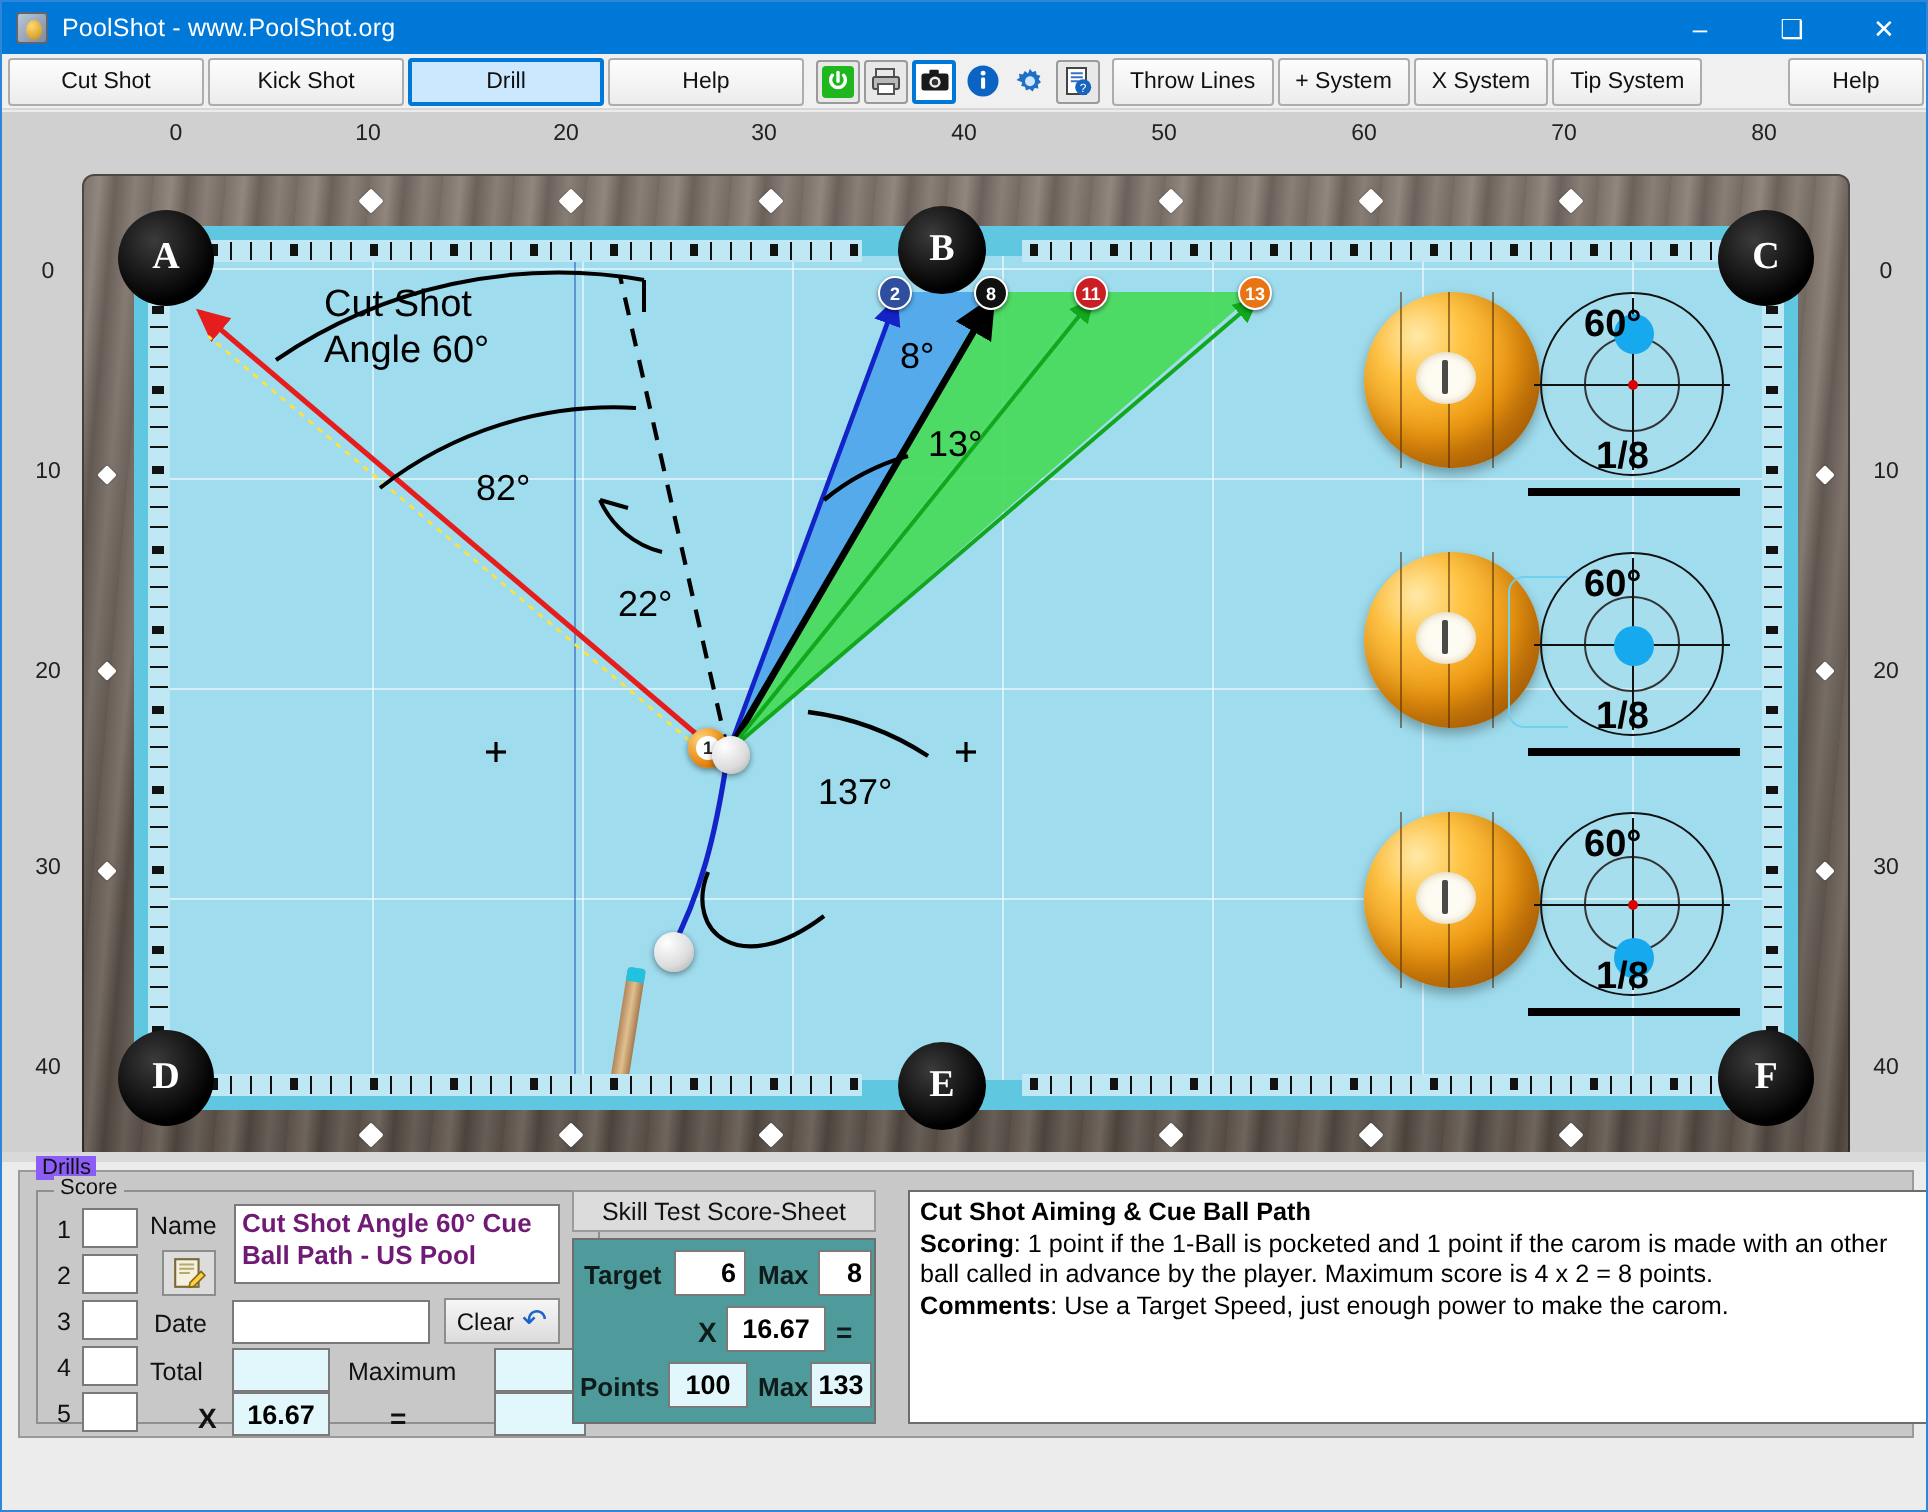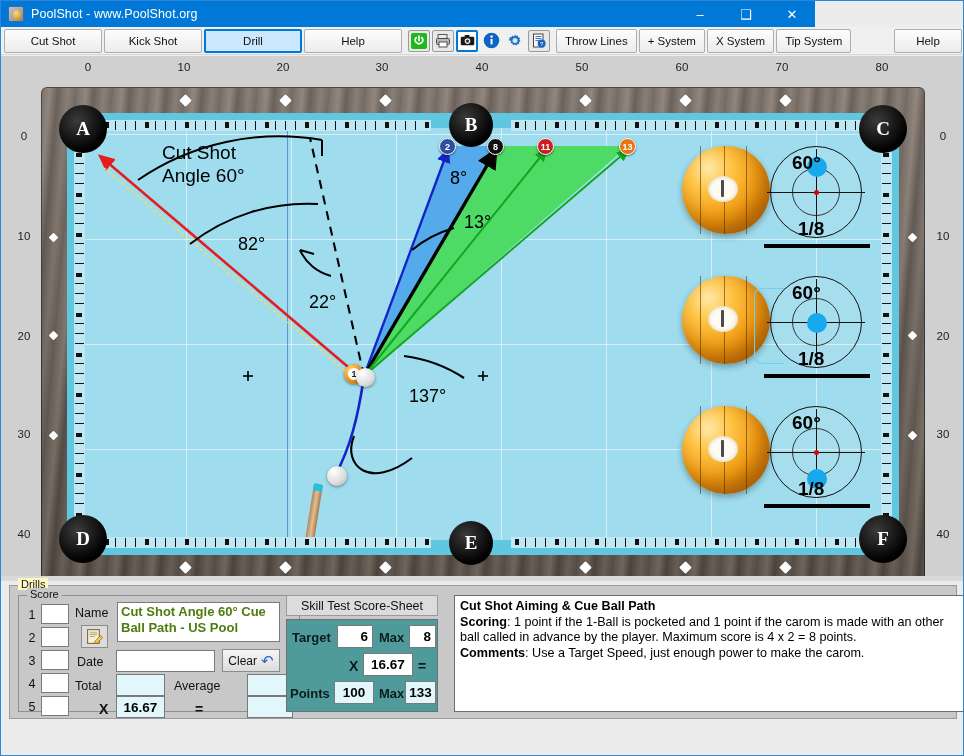--- a/index.html
+++ b/index.html
@@ -14,21 +14,21 @@
   #app {
     position: relative;
     width: 964px; height: 756px;
     background: #ececed;
     border: 1px solid #2e86d8;
     overflow: hidden;
   }
 
   
   #titlebar {
-    position: absolute; left: 0; top: 0; width: 814px; height: 26px;
+    position: absolute; left: 0; top: 0; width: 964px; height: 26px;
     background: #0078d7;
     display: flex; align-items: center;
   }
   #titlebar .appicon {
     width: 16px; height: 16px; margin-left: 7px; margin-right: 7px;
     background: linear-gradient(135deg,#b9c6d6,#7e8b9c);
     border: 1px solid #5a6676; border-radius: 2px;
     position: relative; flex: none;
   }
   #titlebar .appicon::after{
@@ -216,33 +216,33 @@
     background:#ececed;
   }
   .groupbox {
     position:absolute; border:1px solid #9a9a9a; background:#c8c8c8;
   }
   .groupbox > .gtitle {
     position:absolute; top:-8px; left:8px; background:#c8c8c8; padding:0 3px;
     font-size:11px; color:#111;
   }
   #drills-box { left:8px; top:4px; width:948px; height:134px; background:#c8c8c8; }
-  #drills-box > .gtitle { background:#fef9c3; }
+  #drills-box > .gtitle { background:#8b5cf6; }
   #score-box { left:8px; top:9px; width:282px; height:117px; background:#c8c8c8; border:1px solid #8f8f8f; }
 
   .scnum { position:absolute; font-size:12.5px; color:#111; width:14px; text-align:center; }
   .scinput {
     position:absolute; background:#fff; border:1px solid #7a7a7a;
   }
   .scinput.lightblue { background:#e2f7fb; }
   .lbl { position:absolute; font-size:12.5px; color:#111; }
   .lbl.b { font-weight:bold; }
   .fieldbig {
     position:absolute; background:#fff; border:1px solid #7a7a7a;
-    font-weight:bold; font-size:13px; color:#4d7c0f; overflow:hidden;
+    font-weight:bold; font-size:13px; color:#701a75; overflow:hidden;
     line-height:15.5px; padding:1px 3px;
   }
   .valbox {
     position:absolute; background:#fff; border:1px solid #7a7a7a;
     display:flex; align-items:center; justify-content:flex-end;
     font-weight:bold; font-size:13.5px; padding-right:4px; color:#000;
   }
   .valbox.lb { background:#e2f7fb; }
   .valbox.ctr { justify-content:center; padding-right:0; }
   .btn3d {
@@ -816,21 +816,21 @@
 
         <div class="lbl" style="left:58px;top:59px">Date</div>
         <div class="scinput" style="left:97px;top:54px;width:99px;height:22px"></div>
         <div class="btn3d" style="left:203px;top:53px;width:58px;height:23px">
           <span>Clear</span>
           <span style="color:#1d63c9;font-size:15px;line-height:1">↶</span>
         </div>
 
         <div class="lbl" style="left:56px;top:83px">Total</div>
         <div class="scinput lightblue" style="left:97px;top:78px;width:49px;height:22px"></div>
-        <div class="lbl" style="left:155px;top:83px">Average</div>
+        <div class="lbl" style="left:155px;top:83px">Maximum</div>
         <div class="scinput lightblue" style="left:228px;top:78px;width:46px;height:22px"></div>
 
         <div class="lbl b" style="left:80px;top:105px;font-size:14px">X</div>
         <div class="valbox lb ctr" style="left:97px;top:100px;width:49px;height:22px">16.67</div>
         <div class="lbl b" style="left:176px;top:105px;font-size:14px">=</div>
         <div class="scinput lightblue" style="left:228px;top:100px;width:46px;height:22px"></div>
       </div>
 
       <div id="sheet-head" style="left:276px;top:9px;width:152px;height:21px">Skill Test Score-Sheet</div>
       <div id="teal" style="left:276px;top:33px;width:152px;height:93px">

